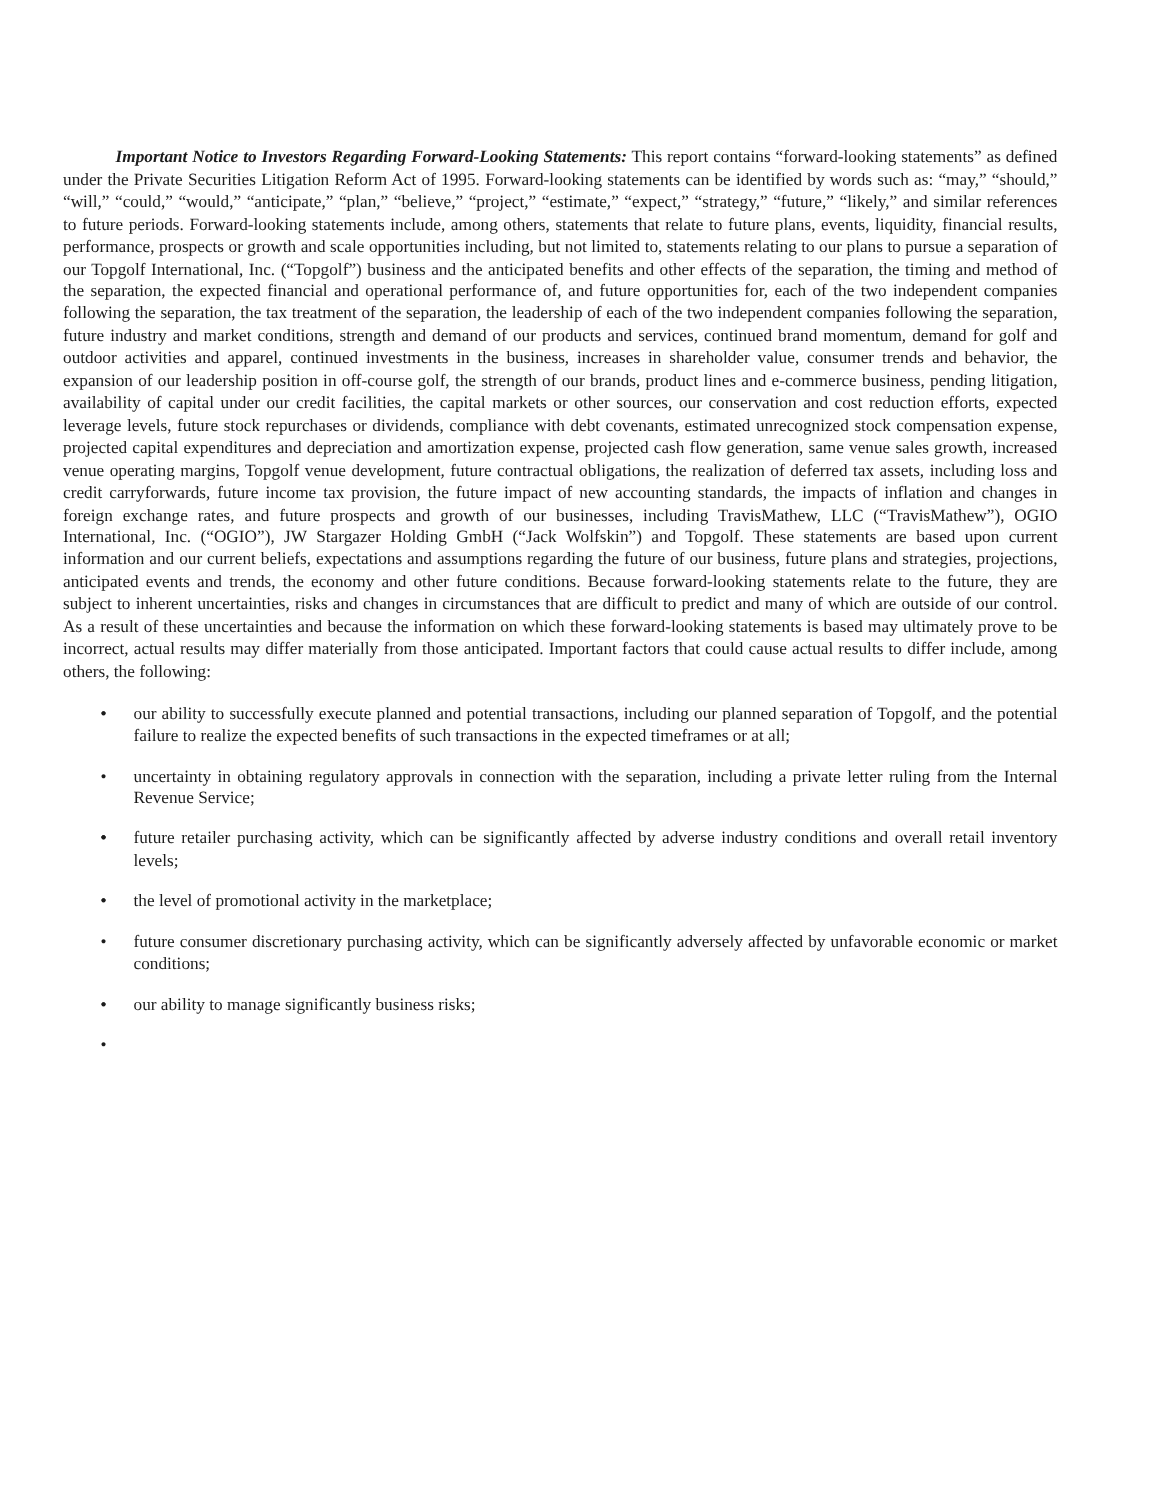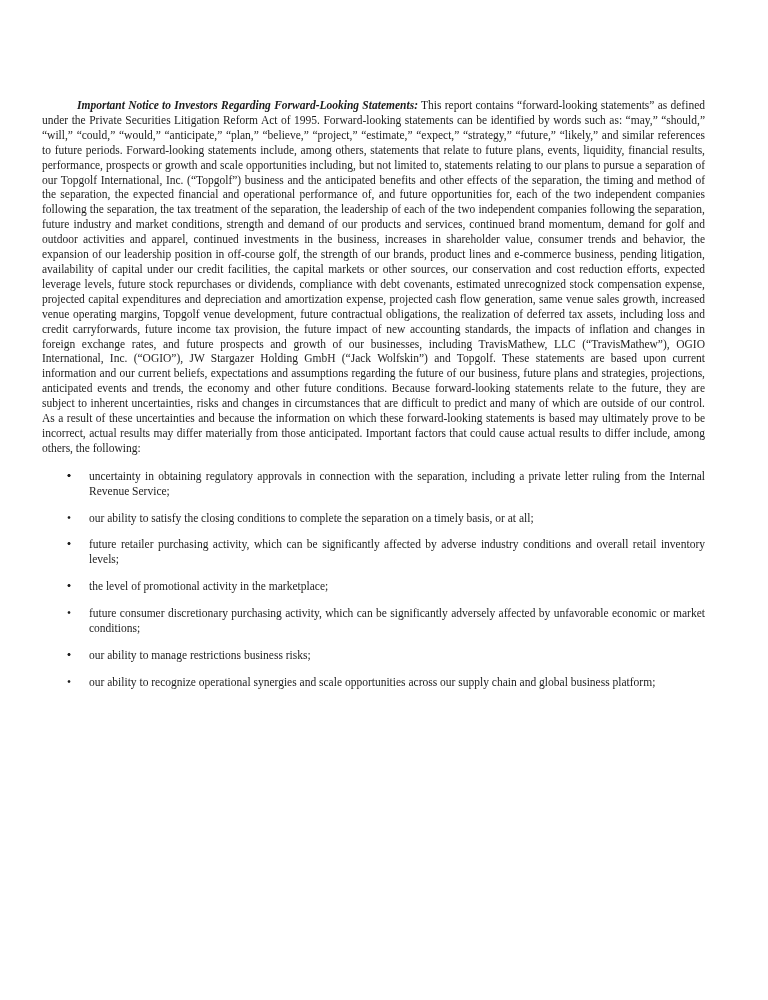--- a/index.html
+++ b/index.html
@@ -55,28 +55,28 @@
 <div class="page">
 
   <p class="intro-paragraph"><span class="intro-lead">Important Notice to Investors Regarding Forward-Looking Statements:</span><span> This report contains “forward-looking statements” as defined under the Private Securities Litigation Reform Act of 1995. Forward-looking statements can be identified by words such as: “may,” “should,” “will,” “could,” “would,” “anticipate,” “plan,” “believe,” “project,” “estimate,” “expect,” “strategy,” “future,” “likely,” and similar references to future periods. Forward-looking statements include, among others, statements that relate to future plans, events, liquidity, financial results, performance, prospects or growth and scale opportunities including, but not limited to, statements relating to our plans to pursue a separation of our Topgolf International, Inc. (“Topgolf”) business and the anticipated benefits and other effects of the separation, the timing and method of the separation, the expected financial and operational performance of, and future opportunities for, each of the two independent companies following the separation, the tax treatment of the separation, the leadership of each of the two independent companies following the separation, future industry and market conditions, strength and demand of our products and services, continued brand momentum, demand for golf and outdoor activities and apparel, continued investments in the business, increases in shareholder value, consumer trends and behavior, the expansion of our leadership position in off-course golf, the strength of our brands, product lines and e-commerce business, pending litigation, availability of capital under our credit facilities, the capital markets or other sources, our conservation and cost reduction efforts, expected leverage levels, future stock repurchases or dividends, compliance with debt covenants, estimated unrecognized stock compensation expense, projected capital expenditures and depreciation and amortization expense, projected cash flow generation, same venue sales growth, increased venue operating margins, Topgolf venue development, future contractual obligations, the realization of deferred tax assets, including loss and credit carryforwards, future income tax provision, the future impact of new accounting standards, the impacts of inflation and changes in foreign exchange rates, and future prospects and growth of our businesses, including TravisMathew, LLC (“TravisMathew”), OGIO International, Inc. (“OGIO”), JW Stargazer Holding GmbH (“Jack Wolfskin”) and Topgolf. These statements are based upon current information and our current beliefs, expectations and assumptions regarding the future of our business, future plans and strategies, projections, anticipated events and trends, the economy and other future conditions. Because forward-looking statements relate to the future, they are subject to inherent uncertainties, risks and changes in circumstances that are difficult to predict and many of which are outside of our control. As a result of these uncertainties and because the information on which these forward-looking statements is based may ultimately prove to be incorrect, actual results may differ materially from those anticipated. Important factors that could cause actual results to differ include, among others, the following:</span></p>
 
   <ul class="bullet-list">
     <li class="bullet-item">
       <span class="bullet-marker">•</span>
     </li>
     <li class="bullet-item">
       <span class="bullet-marker">•</span>
+      <span>our ability to successfully execute planned and potential transactions, including our planned separation of Topgolf, and the potential failure to realize the expected benefits of such transactions in the expected timeframes or at all;</span>
     </li>
     <li class="bullet-item">
       <span class="bullet-marker">•</span>
       <span>uncertainty in obtaining regulatory approvals in connection with the separation, including a private letter ruling from the Internal Revenue Service;</span>
     </li>
     <li class="bullet-item">
       <span class="bullet-marker">•</span>
-      <span>our ability to satisfy the closing conditions to complete the separation on a timely basis, or at all;</span>
     </li>
     <li class="bullet-item">
       <span class="bullet-marker">•</span>
     </li>
     <li class="bullet-item">
       <span class="bullet-marker">•</span>
       <span>future retailer purchasing activity, which can be significantly affected by adverse industry conditions and overall retail inventory levels;</span>
     </li>
     <li class="bullet-item">
       <span class="bullet-marker">•</span>
@@ -87,21 +87,20 @@
     </li>
     <li class="bullet-item">
       <span class="bullet-marker">•</span>
       <span>future consumer discretionary purchasing activity, which can be significantly adversely affected by unfavorable economic or market conditions;</span>
     </li>
     <li class="bullet-item">
       <span class="bullet-marker">•</span>
     </li>
     <li class="bullet-item">
       <span class="bullet-marker">•</span>
-      <span>our ability to manage restrictions business risks;</span>
+      <span>our ability to manage significantly business risks;</span>
     </li>
     <li class="bullet-item">
       <span class="bullet-marker">•</span>
-      <span>our ability to recognize operational synergies and scale opportunities across our supply chain and global business platform;</span>
     </li>
   </ul>
 
 </div>
 
 </body></html>

